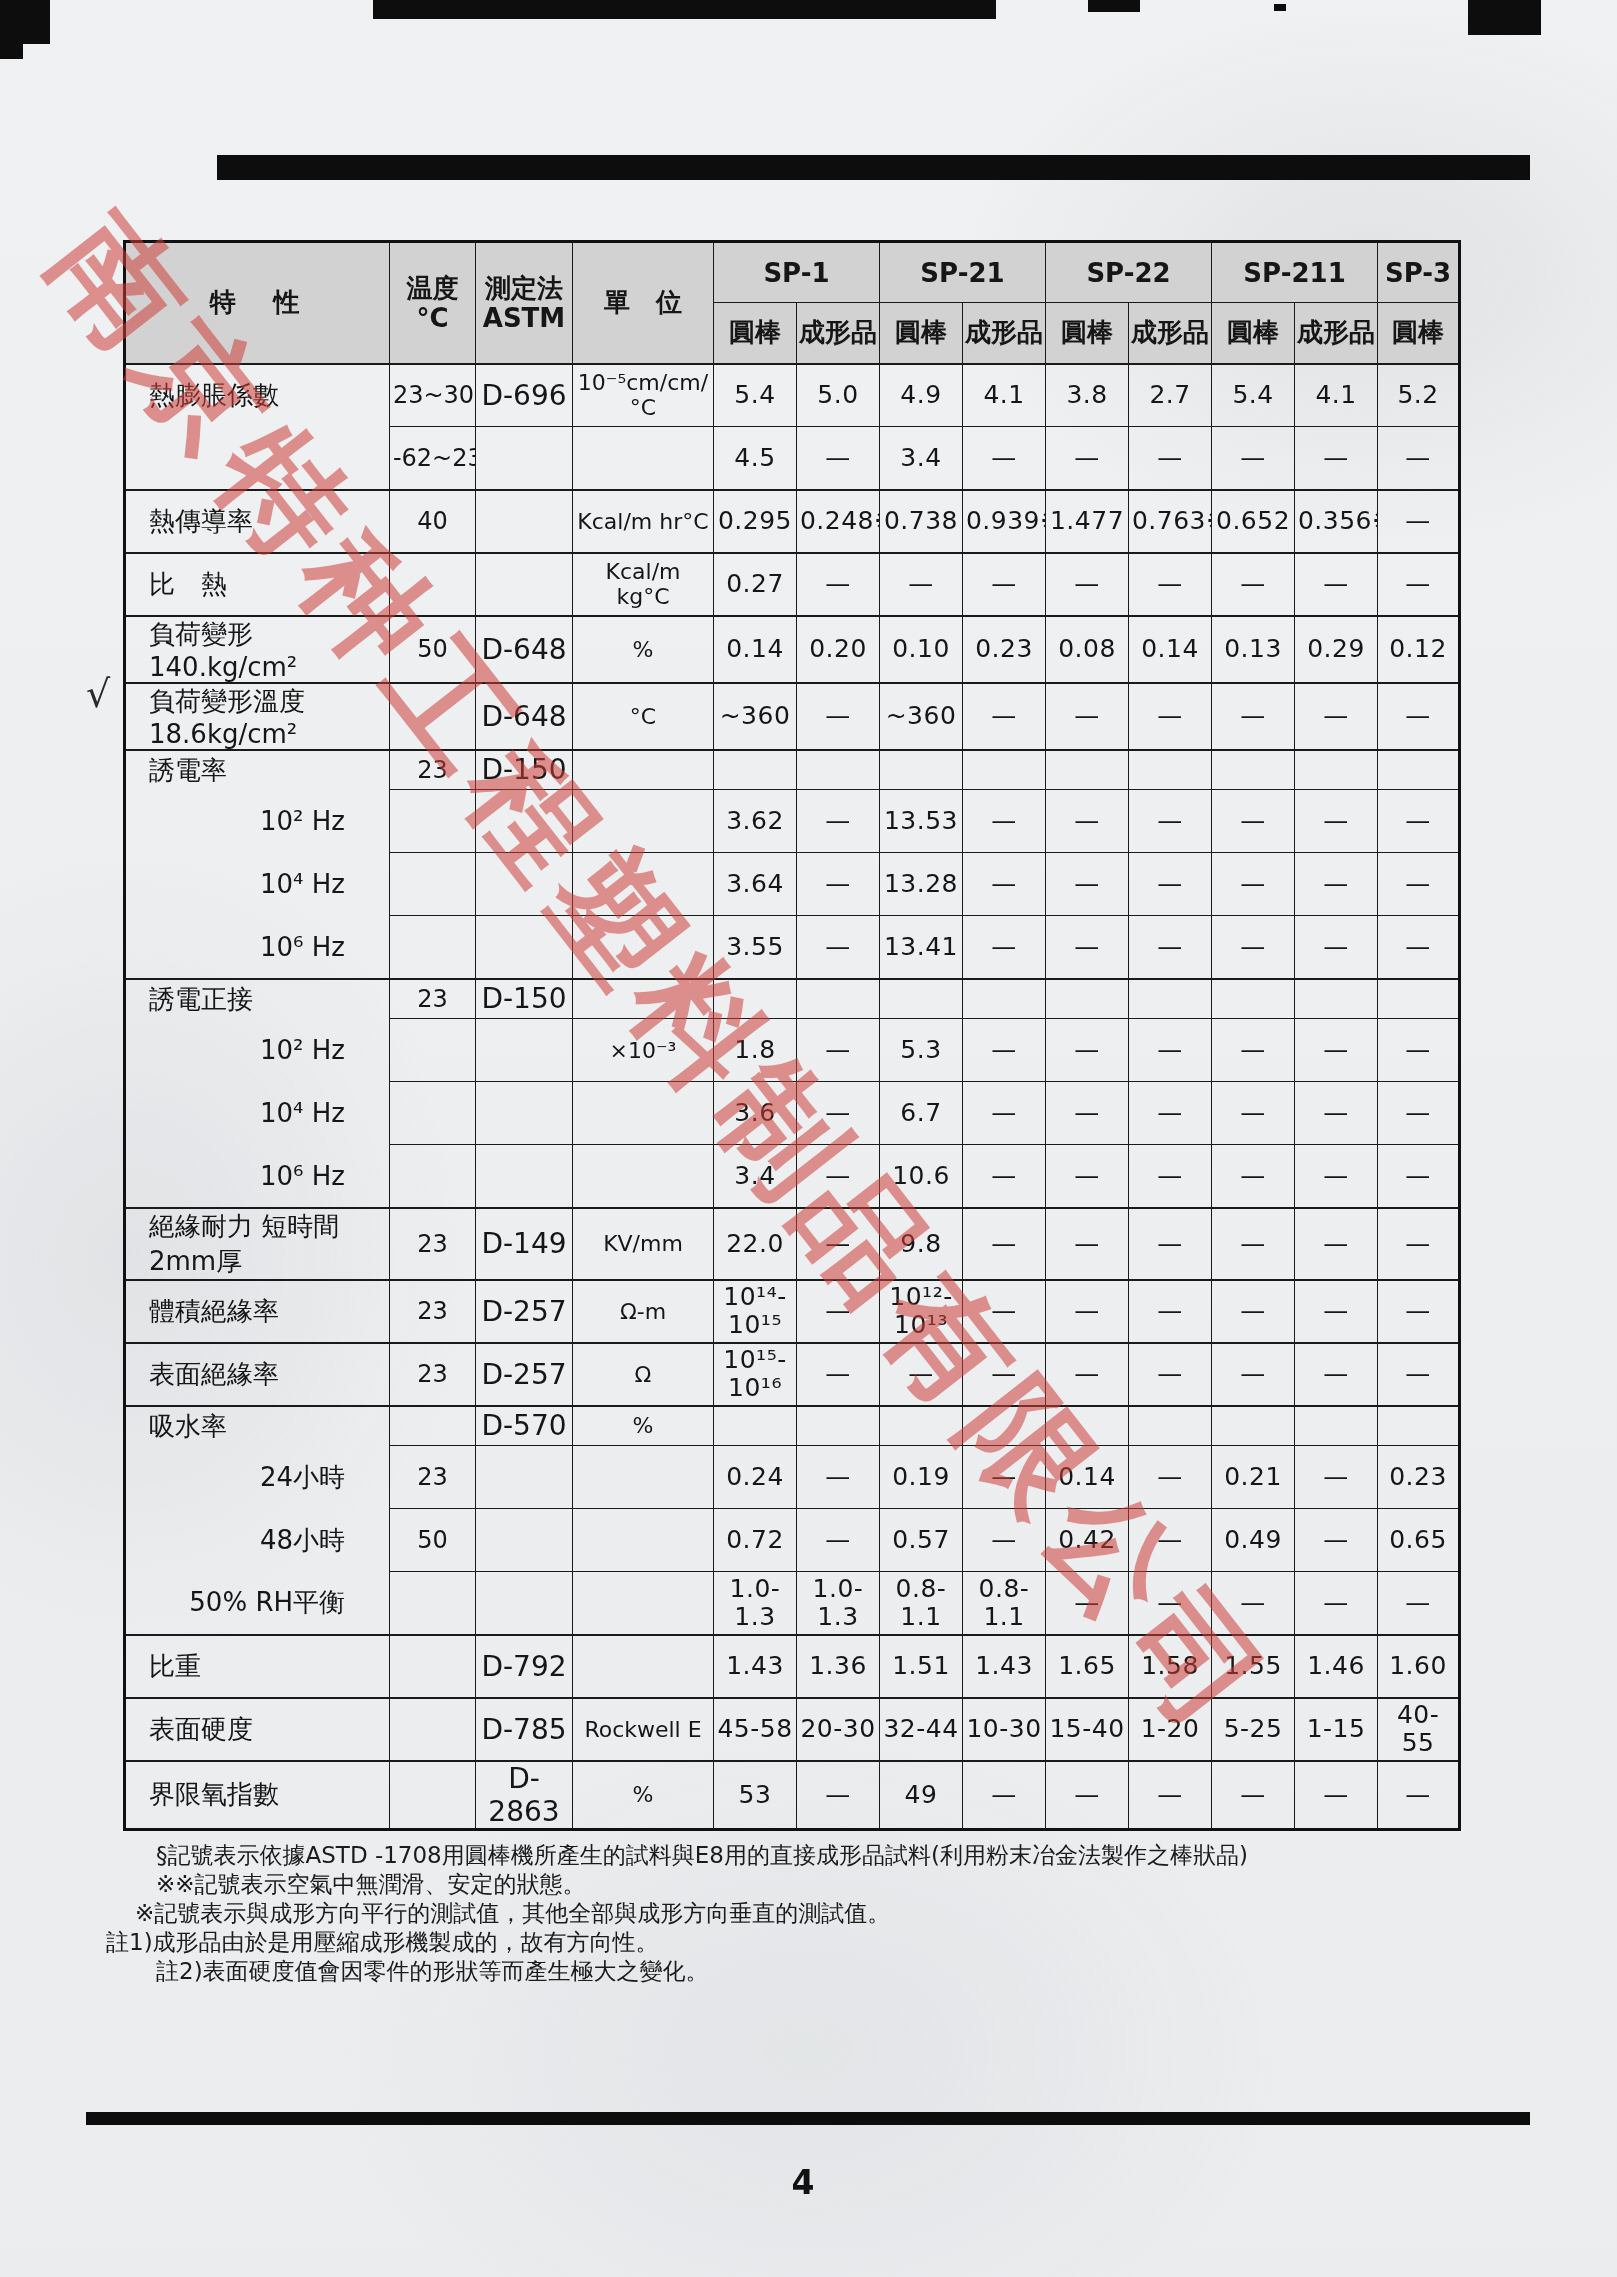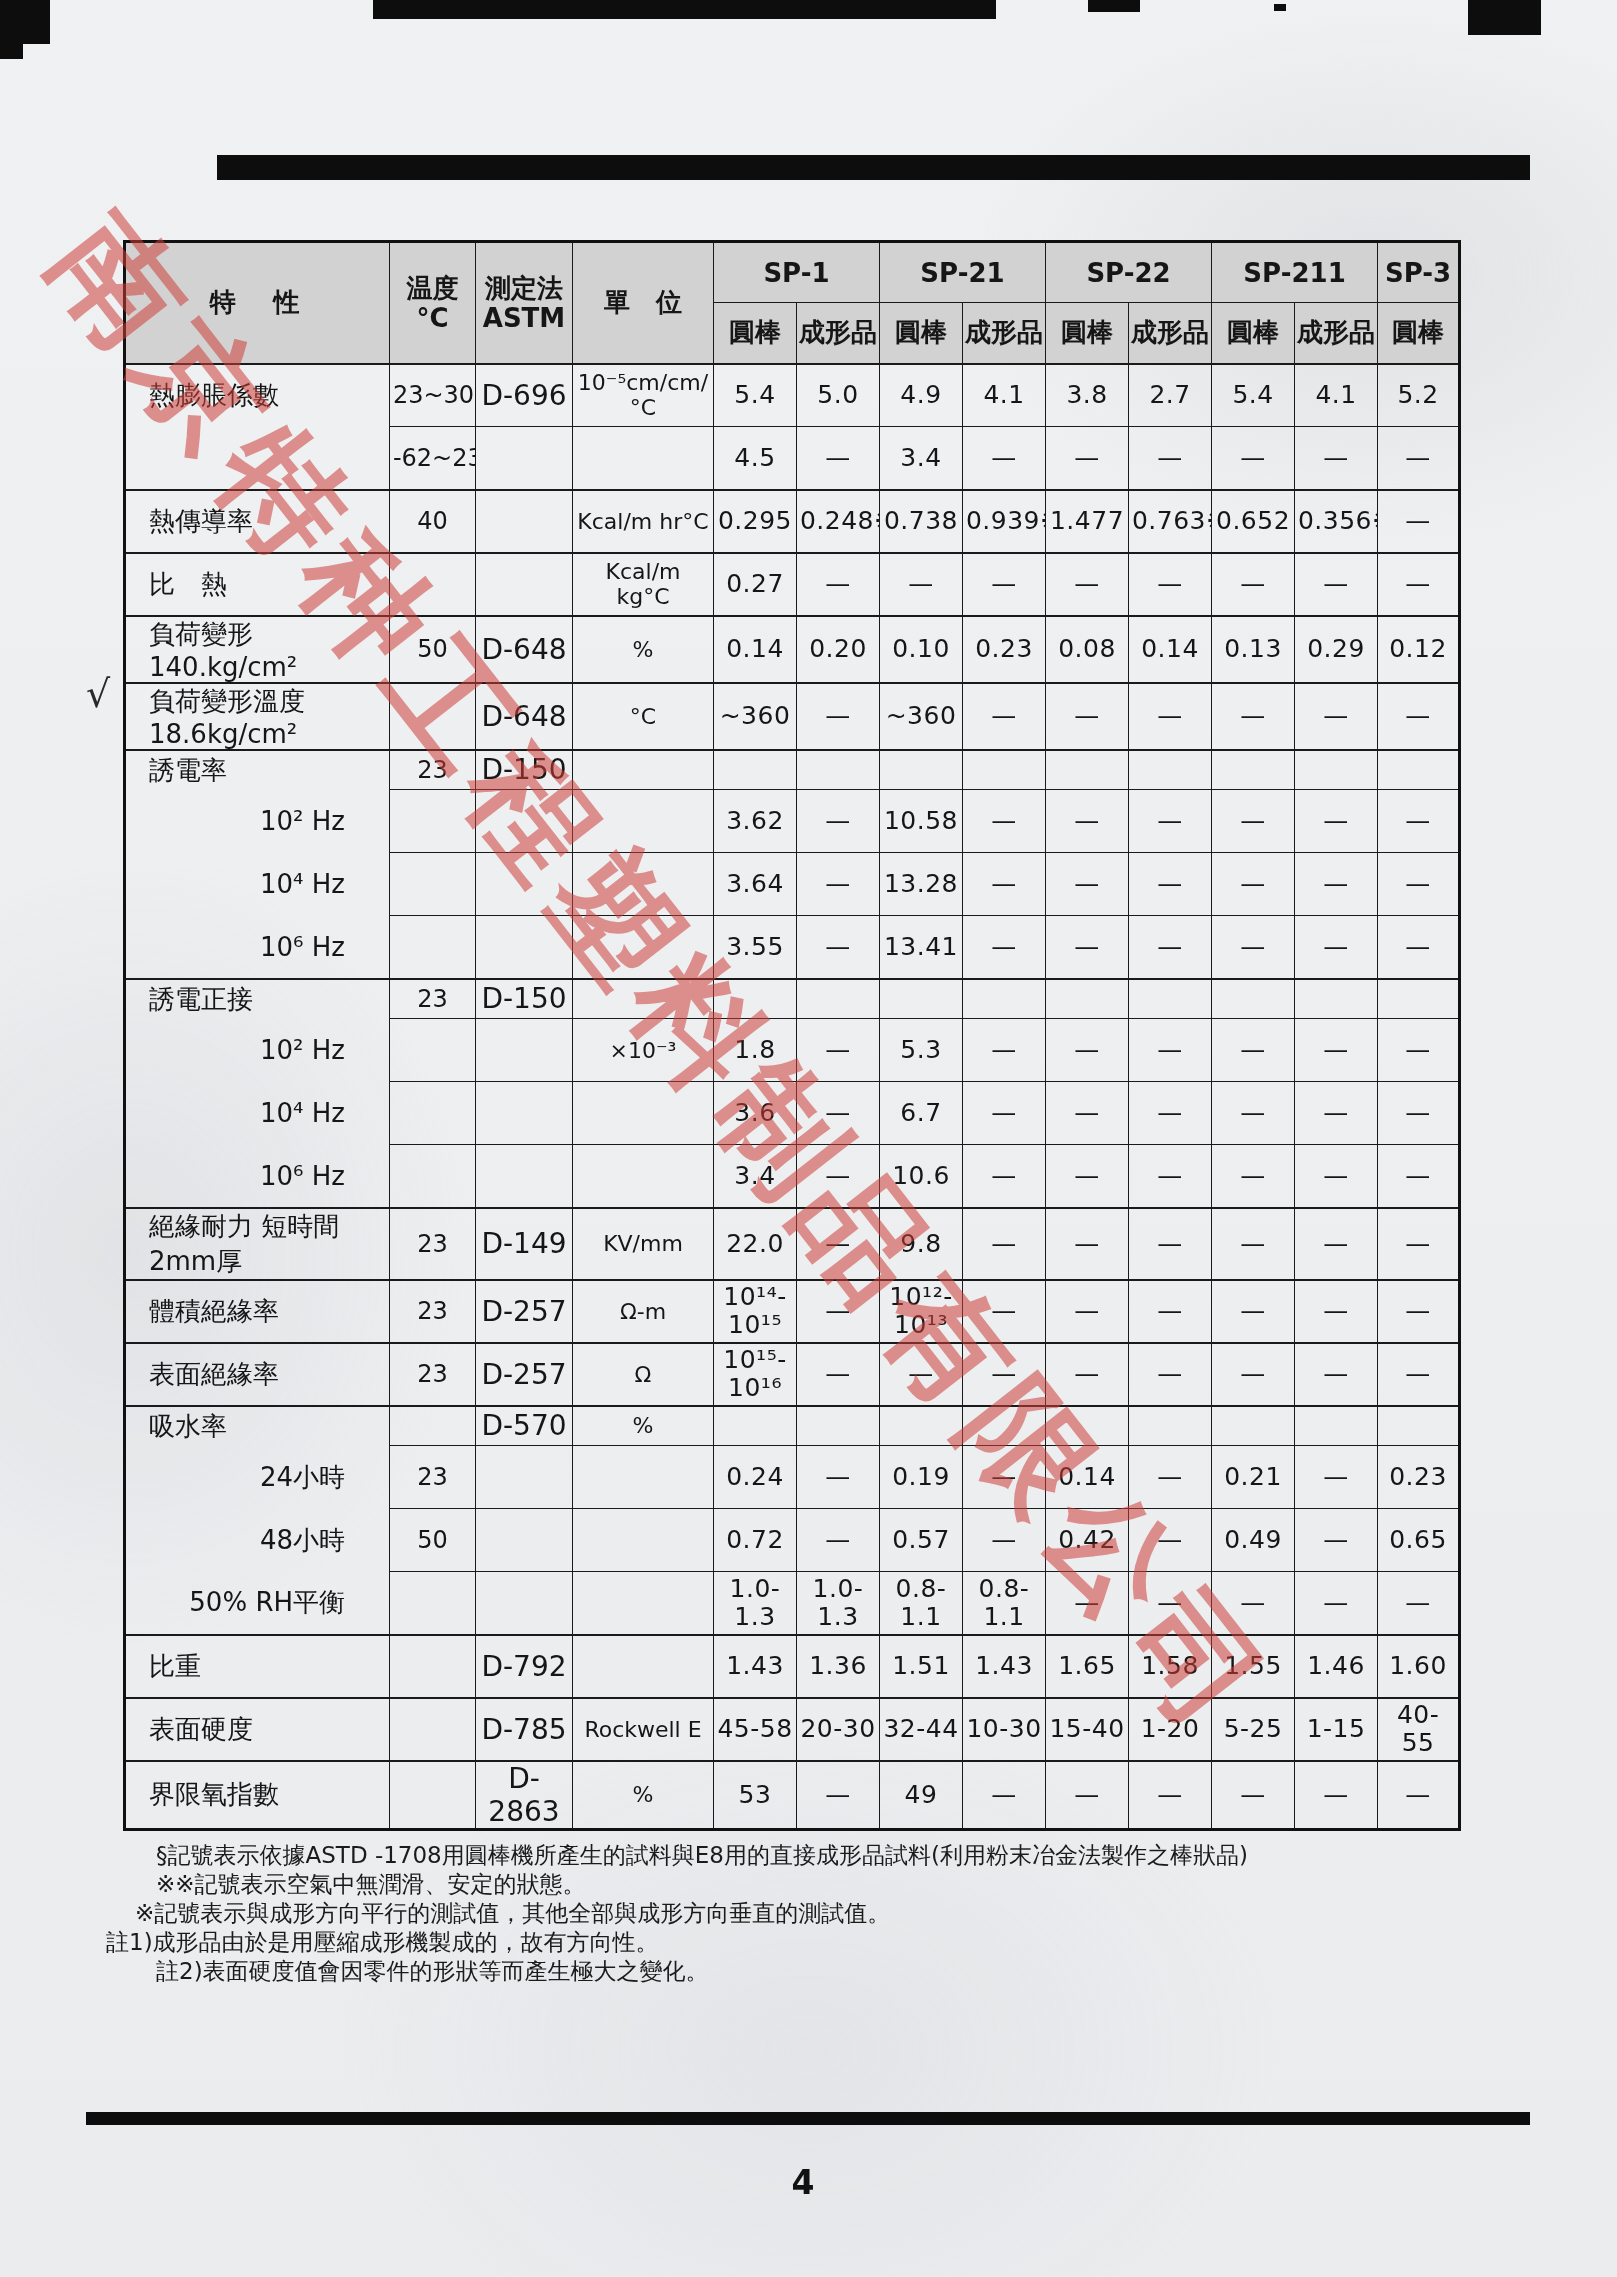--- a/index.html
+++ b/index.html
@@ -232,21 +232,21 @@
           <td class="cell-val"></td>
           <td class="cell-val"></td>
         </tr>
         <tr>
           <td class="cell-prop sub merge-top">10² Hz</td>
           <td class="cell-temp"></td>
           <td class="cell-method"></td>
           <td class="cell-unit"></td>
           <td class="cell-val">3.62</td>
           <td class="cell-val">—</td>
-          <td class="cell-val">10.58</td>
+          <td class="cell-val">13.53</td>
           <td class="cell-val">—</td>
           <td class="cell-val">—</td>
           <td class="cell-val">—</td>
           <td class="cell-val">—</td>
           <td class="cell-val">—</td>
           <td class="cell-val">—</td>
         </tr>
         <tr>
           <td class="cell-prop sub merge-top">10⁴ Hz</td>
           <td class="cell-temp"></td>

